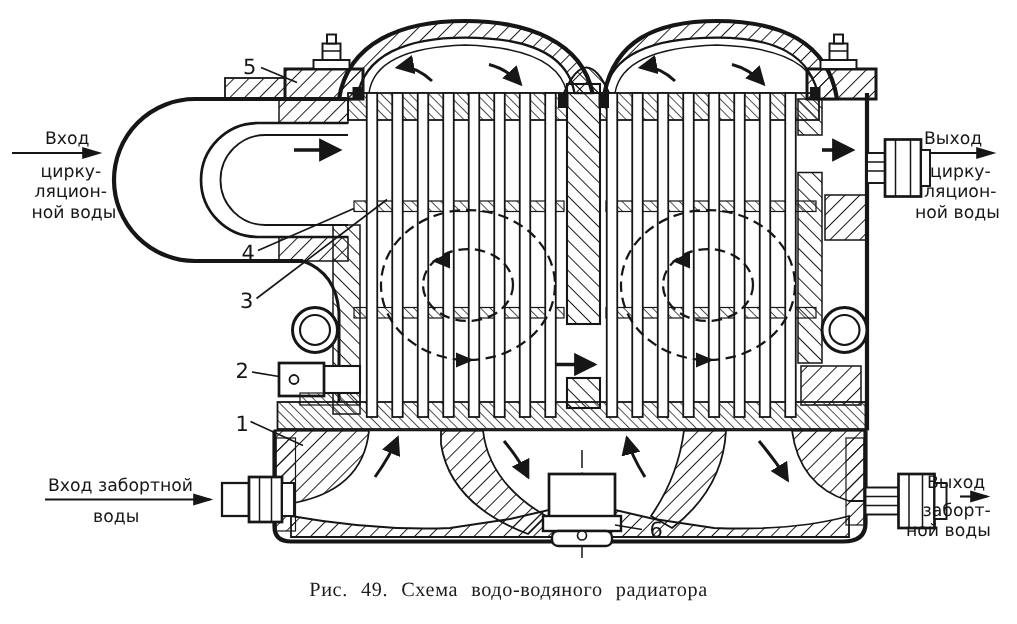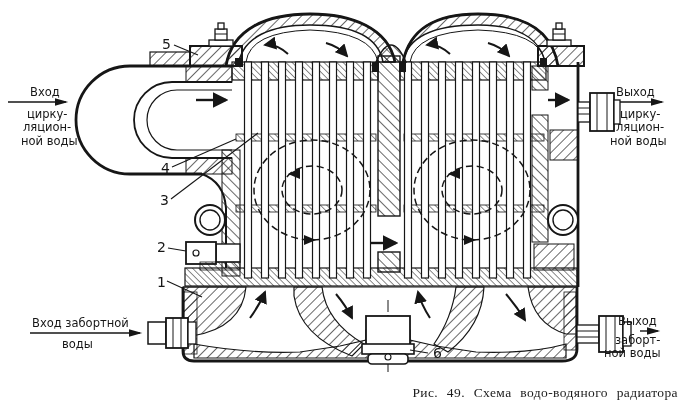--- a/index.html
+++ b/index.html
@@ -1,19 +1,19 @@
 <!DOCTYPE html>
 <html><head>
 <meta charset="utf-8">
 <style>
   html,body{margin:0;padding:0;background:#ffffff;}
   .stage{position:relative;width:678px;height:416px;background:#ffffff;overflow:hidden;
          font-family:"DejaVu Sans",sans-serif;}
   .stage svg{position:absolute;left:0;top:0;}
-  .caption{position:absolute;left:0;top:385px;width:100%;text-align:right;
+  .caption{position:absolute;left:0;top:385px;width:100%;text-align:center;
            font:13.5px "Liberation Serif",serif;color:#1b1b1b;letter-spacing:.4px;word-spacing:5px;}
   .dlabel{font:11.5px "DejaVu Sans",sans-serif;fill:#161616;}
   .dnum{font:14px "DejaVu Sans",sans-serif;fill:#161616;}
 </style>
 </head>
 <body>
 
 <div class="stage">
 <svg width="678" height="416" viewBox="0 0 678 416">
   <defs>

